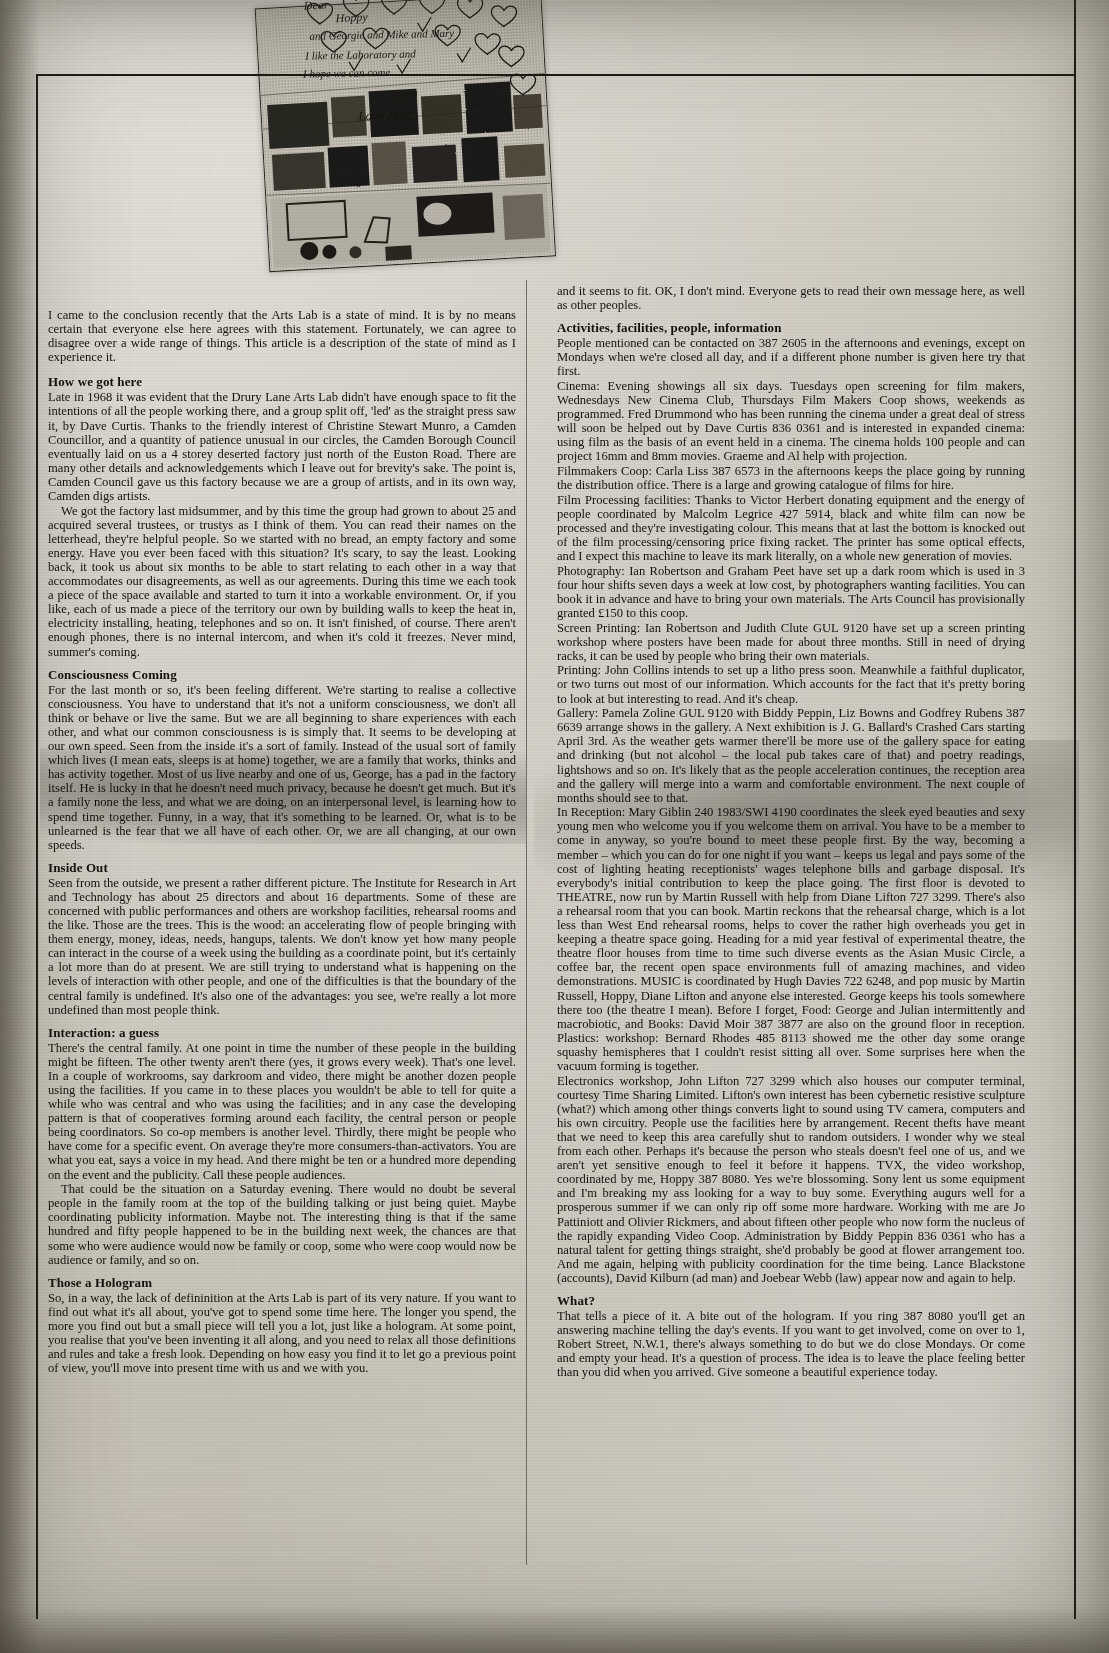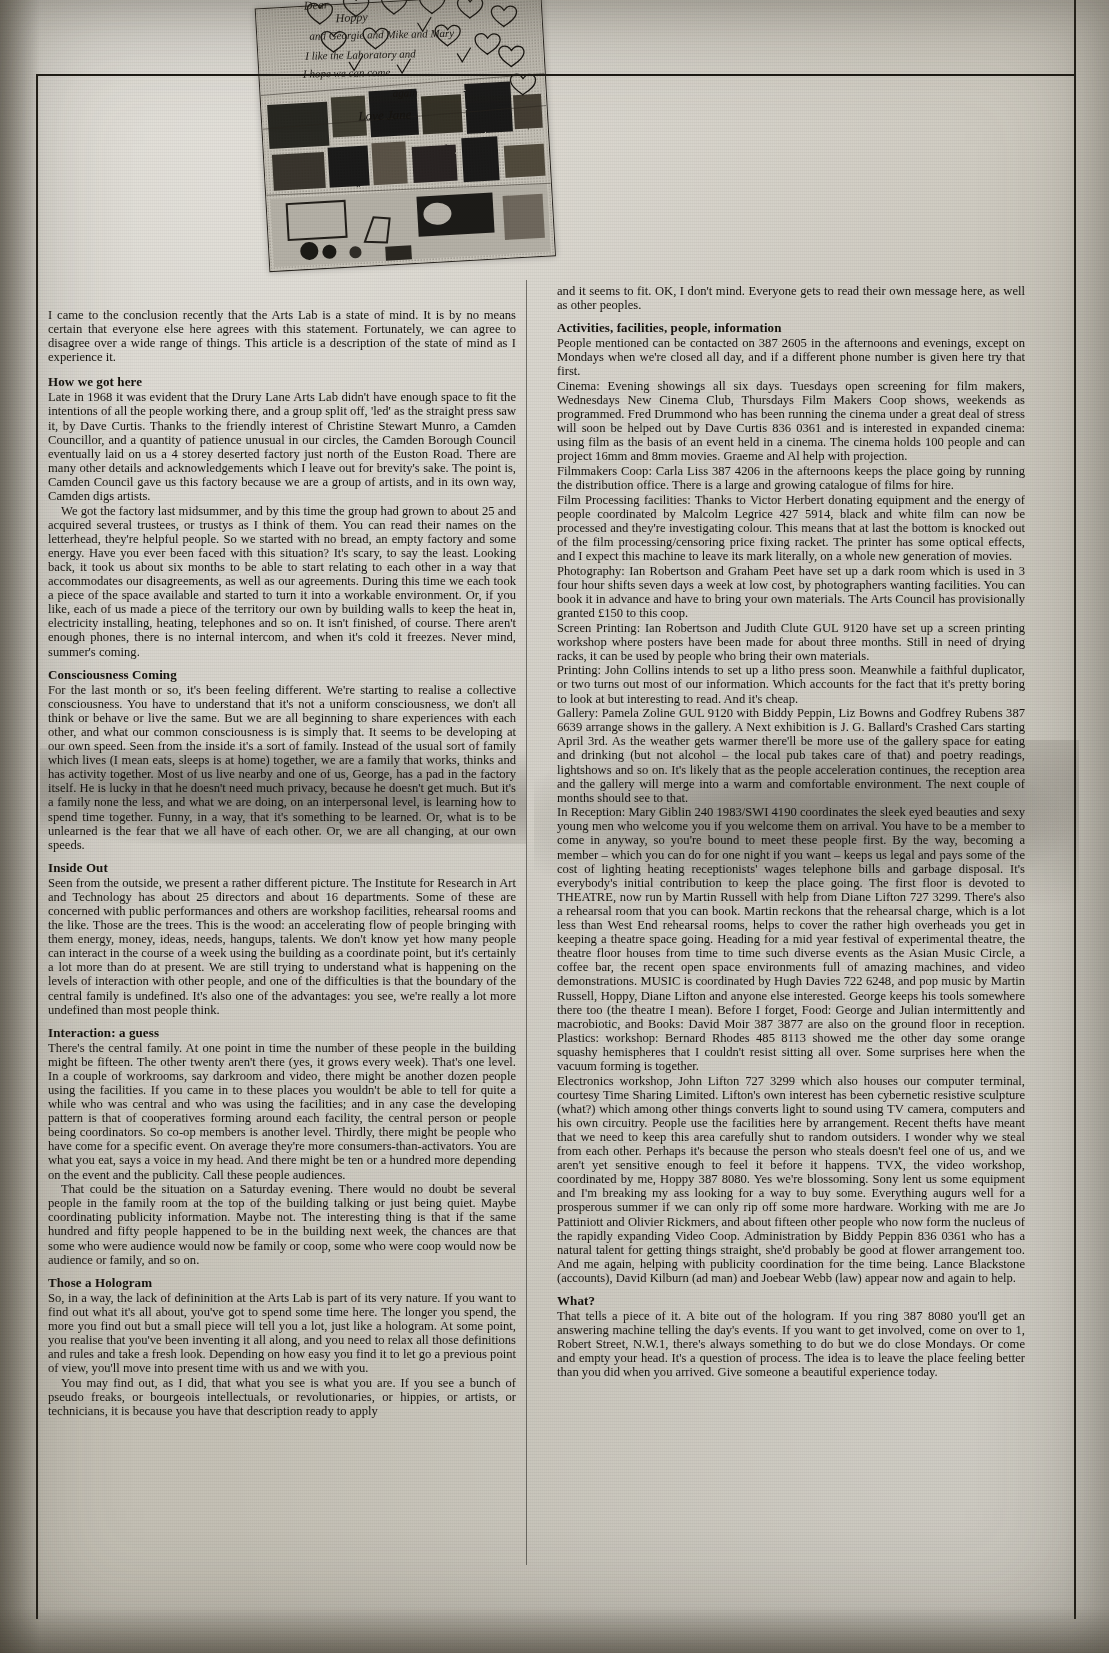--- a/index.html
+++ b/index.html
@@ -288,30 +288,29 @@
 
     <h3 class="sec">Inside Out</h3>
     <p>Seen from the outside, we present a rather different picture. The Institute for Research in Art and Technology has about 25 directors and about 16 departments. Some of these are concerned with public performances and others are workshop facilities, rehearsal rooms and the like. Those are the trees. This is the wood: an accelerating flow of people bringing with them energy, money, ideas, needs, hangups, talents. We don't know yet how many people can interact in the course of a week using the building as a coordinate point, but it's certainly a lot more than do at present. We are still trying to understand what is happening on the levels of interaction with other people, and one of the difficulties is that the boundary of the central family is undefined. It's also one of the advantages: you see, we're really a lot more undefined than most people think.</p>
 
     <h3 class="sec">Interaction: a guess</h3>
     <p>There's the central family. At one point in time the number of these people in the building might be fifteen. The other twenty aren't there (yes, it grows every week). That's one level. In a couple of workrooms, say darkroom and video, there might be another dozen people using the facilities. If you came in to these places you wouldn't be able to tell for quite a while who was central and who was using the facilities; and in any case the developing pattern is that of cooperatives forming around each facility, the central person or people being coordinators. So co-op members is another level. Thirdly, there might be people who have come for a specific event. On average they're more consumers-than-activators. You are what you eat, says a voice in my head. And there might be ten or a hundred more depending on the event and the publicity. Call these people audiences.</p>
     <p class="ind">That could be the situation on a Saturday evening. There would no doubt be several people in the family room at the top of the building talking or just being quiet. Maybe coordinating publicity information. Maybe not. The interesting thing is that if the same hundred and fifty people happened to be in the building next week, the chances are that some who were audience would now be family or coop, some who were coop would now be audience or family, and so on.</p>
 
     <h3 class="sec">Those a Hologram</h3>
     <p>So, in a way, the lack of defininition at the Arts Lab is part of its very nature. If you want to find out what it's all about, you've got to spend some time here. The longer you spend, the more you find out but a small piece will tell you a lot, just like a hologram. At some point, you realise that you've been inventing it all along, and you need to relax all those definitions and rules and take a fresh look. Depending on how easy you find it to let go a previous point of view, you'll move into present time with us and we with you.</p>
-    <p class="ind">You may find out, as I did, that what you see is what you are. If you see a bunch of pseudo freaks, or bourgeois intellectuals, or revolutionaries, or hippies, or artists, or technicians, it is because you have that description ready to apply</p>
   </div>
 
   <div class="col right">
     <p>and it seems to fit. OK, I don't mind. Everyone gets to read their own message here, as well as other peoples.</p>
 
     <h3 class="sec">Activities, facilities, people, information</h3>
     <p>People mentioned can be contacted on 387 2605 in the afternoons and evenings, except on Mondays when we're closed all day, and if a different phone number is given here try that first.</p>
     <p>Cinema: Evening showings all six days. Tuesdays open screening for film makers, Wednesdays New Cinema Club, Thursdays Film Makers Coop shows, weekends as programmed. Fred Drummond who has been running the cinema under a great deal of stress will soon be helped out by Dave Curtis 836 0361 and is interested in expanded cinema: using film as the basis of an event held in a cinema. The cinema holds 100 people and can project 16mm and 8mm movies. Graeme and Al help with projection.</p>
-    <p>Filmmakers Coop: Carla Liss 387 4206 in the afternoons keeps the place going by running the distribution office. There is a large and growing catalogue of films for hire.</p>
+    <p>Filmmakers Coop: Carla Liss 387 6573 in the afternoons keeps the place going by running the distribution office. There is a large and growing catalogue of films for hire.</p>
     <p>Film Processing facilities: Thanks to Victor Herbert donating equipment and the energy of people coordinated by Malcolm Legrice 427 5914, black and white film can now be processed and they're investigating colour. This means that at last the bottom is knocked out of the film processing/censoring price fixing racket. The printer has some optical effects, and I expect this machine to leave its mark literally, on a whole new generation of movies.</p>
     <p>Photography: Ian Robertson and Graham Peet have set up a dark room which is used in 3 four hour shifts seven days a week at low cost, by photographers wanting facilities. You can book it in advance and have to bring your own materials. The Arts Council has provisionally granted £150 to this coop.</p>
     <p>Screen Printing: Ian Robertson and Judith Clute GUL 9120 have set up a screen printing workshop where posters have been made for about three months. Still in need of drying racks, it can be used by people who bring their own materials.</p>
     <p>Printing: John Collins intends to set up a litho press soon. Meanwhile a faithful duplicator, or two turns out most of our information. Which accounts for the fact that it's pretty boring to look at but interesting to read. And it's cheap.</p>
     <p>Gallery: Pamela Zoline GUL 9120 with Biddy Peppin, Liz Bowns and Godfrey Rubens 387 6639 arrange shows in the gallery. A Next exhibition is J. G. Ballard's Crashed Cars starting April 3rd. As the weather gets warmer there'll be more use of the gallery space for eating and drinking (but not alcohol – the local pub takes care of that) and poetry readings, lightshows and so on. It's likely that as the people acceleration continues, the reception area and the gallery will merge into a warm and comfortable environment. The next couple of months should see to that.</p>
     <p>In Reception: Mary Giblin 240 1983/SWI 4190 coordinates the sleek eyed beauties and sexy young men who welcome you if you welcome them on arrival. You have to be a member to come in anyway, so you're bound to meet these people first. By the way, becoming a member – which you can do for one night if you want – keeps us legal and pays some of the cost of lighting heating receptionists' wages telephone bills and garbage disposal. It's everybody's initial contribution to keep the place going. The first floor is devoted to THEATRE, now run by Martin Russell with help from Diane Lifton 727 3299. There's also a rehearsal room that you can book. Martin reckons that the rehearsal charge, which is a lot less than West End rehearsal rooms, helps to cover the rather high overheads you get in keeping a theatre space going. Heading for a mid year festival of experimental theatre, the theatre floor houses from time to time such diverse events as the Asian Music Circle, a coffee bar, the recent open space environments full of amazing machines, and video demonstrations. MUSIC is coordinated by Hugh Davies 722 6248, and pop music by Martin Russell, Hoppy, Diane Lifton and anyone else interested. George keeps his tools somewhere there too (the theatre I mean). Before I forget, Food: George and Julian intermittently and macrobiotic, and Books: David Moir 387 3877 are also on the ground floor in reception. Plastics: workshop: Bernard Rhodes 485 8113 showed me the other day some orange squashy hemispheres that I couldn't resist sitting all over. Some surprises here when the vacuum forming is together.</p>
     <p>Electronics workshop, John Lifton 727 3299 which also houses our computer terminal, courtesy Time Sharing Limited. Lifton's own interest has been cybernetic resistive sculpture (what?) which among other things converts light to sound using TV camera, computers and his own circuitry. People use the facilities here by arrangement. Recent thefts have meant that we need to keep this area carefully shut to random outsiders. I wonder why we steal from each other. Perhaps it's because the person who steals doesn't feel one of us, and we aren't yet sensitive enough to feel it before it happens. TVX, the video workshop, coordinated by me, Hoppy 387 8080. Yes we're blossoming. Sony lent us some equipment and I'm breaking my ass looking for a way to buy some. Everything augurs well for a prosperous summer if we can only rip off some more hardware. Working with me are Jo Pattiniott and Olivier Rickmers, and about fifteen other people who now form the nucleus of the rapidly expanding Video Coop. Administration by Biddy Peppin 836 0361 who has a natural talent for getting things straight, she'd probably be good at flower arrangement too. And me again, helping with publicity coordination for the time being. Lance Blackstone (accounts), David Kilburn (ad man) and Joebear Webb (law) appear now and again to help.</p>
 
     <h3 class="sec">What?</h3>
     <p>That tells a piece of it. A bite out of the hologram. If you ring 387 8080 you'll get an answering machine telling the day's events. If you want to get involved, come on over to 1, Robert Street, N.W.1, there's always something to do but we do close Mondays. Or come and empty your head. It's a question of process. The idea is to leave the place feeling better than you did when you arrived. Give someone a beautiful experience today.</p>

